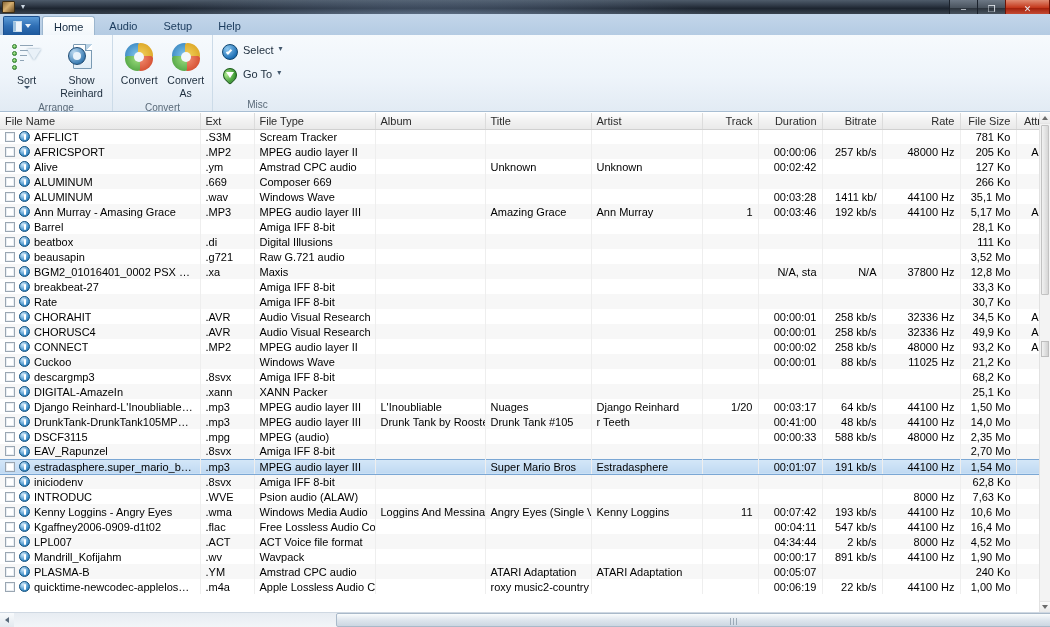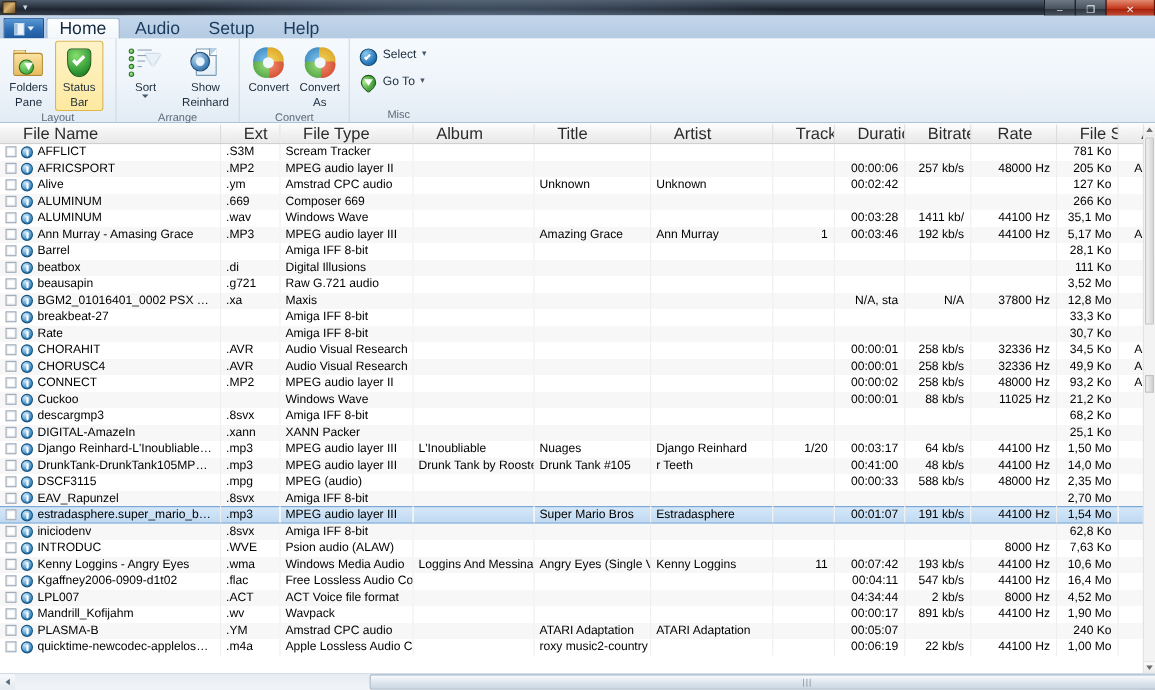--- a/index.html
+++ b/index.html
@@ -93,21 +93,21 @@
     display: flex; align-items: center; justify-content: center; gap: 3px;
   }
   .appbtn .doc {
     width: 9px; height: 11px; background: #eef4fa;
     border: 1px solid #cfe0ee;
     border-left: 3px solid #9ec2e0;
   }
   .appbtn .arr { width:0;height:0;border-left:3px solid transparent;border-right:3px solid transparent;border-top:4px solid #eaf2fa; }
   .tab {
     padding: 0 11px; height: 19px; line-height: 19px;
-    font-size: 16px; color: #1a3a5c;
+    font-size: 11px; color: #1a3a5c;
     border: 1px solid transparent;
     margin-left: 2px;
   }
   .tab.active {
     background: linear-gradient(to bottom,#fdfefe,#f2f7fb);
     border: 1px solid #9cb6ce;
     border-bottom: 1px solid #f4f8fb;
     border-radius: 3px 3px 0 0;
     color: #14293f; font-weight: normal;
     margin-bottom: -1px; height: 20px; line-height: 20px;
@@ -221,22 +221,22 @@
     position: relative;
     overflow: hidden;
     display: flex; flex-direction: column;
   }
   table.grid { border-collapse: collapse; width: 1039px; table-layout: fixed; }
   table.grid th {
     height: 16px;
     background: linear-gradient(to bottom,#fdfdfd,#f1f1f1 50%,#e9e9e9);
     border-right: 1px solid #dcdcdc;
     border-bottom: 1px solid #d0d0d0;
-    font-weight: normal; font-size: 15px; color: #2b2b2b;
-    padding: 0 21px;
+    font-weight: normal; font-size: 11px; color: #2b2b2b;
+    padding: 0 5px;
     text-align: left;
     white-space: nowrap; overflow: hidden;
   }
   table.grid th.r { text-align: right; }
   table.grid td {
     height: 15px;
     font-size: 11px;
     padding: 0 5px;
     border-right: 1px solid #eeeeee;
     white-space: nowrap; overflow: hidden;
@@ -364,43 +364,20 @@
       <span class="arr"></span>
     </div>
     <div class="tab active">Home</div>
     <div class="tab">Audio</div>
     <div class="tab">Setup</div>
     <div class="tab">Help</div>
   </div>
 
   <div class="ribbon">
 
-    <div class="rgroup" style="width:105px">
-      <div class="rgroup-body">
-        <div class="bigbtn">
-          <div class="icon32 ic-folder">
-            <span class="tab2"></span>
-              <span class="back"></span>
-              <span class="dn"></span>
-              <span class="dnarrow"></span>
-          </div>
-          <span class="lbl">Folders</span>
-          <span class="lbl">Pane</span>
-        </div>
-        <div class="bigbtn on">
-          <div class="icon32 ic-shield">
-            <span class="sh"></span>
-              <span class="ck"></span>
-          </div>
-          <span class="lbl">Status</span>
-          <span class="lbl">Bar</span>
-        </div>
-      </div>
-      <div class="rgroup-label">Layout</div>
-    </div>
 
     <div class="rgroup" style="width:112px">
       <div class="rgroup-body" style="gap:6px">
         <div class="bigbtn" style="width:46px">
           <div class="icon32 ic-sort">
             <span class="dots">
                 <i></i>
                 <i></i>
                 <i></i>
                 <i></i>

